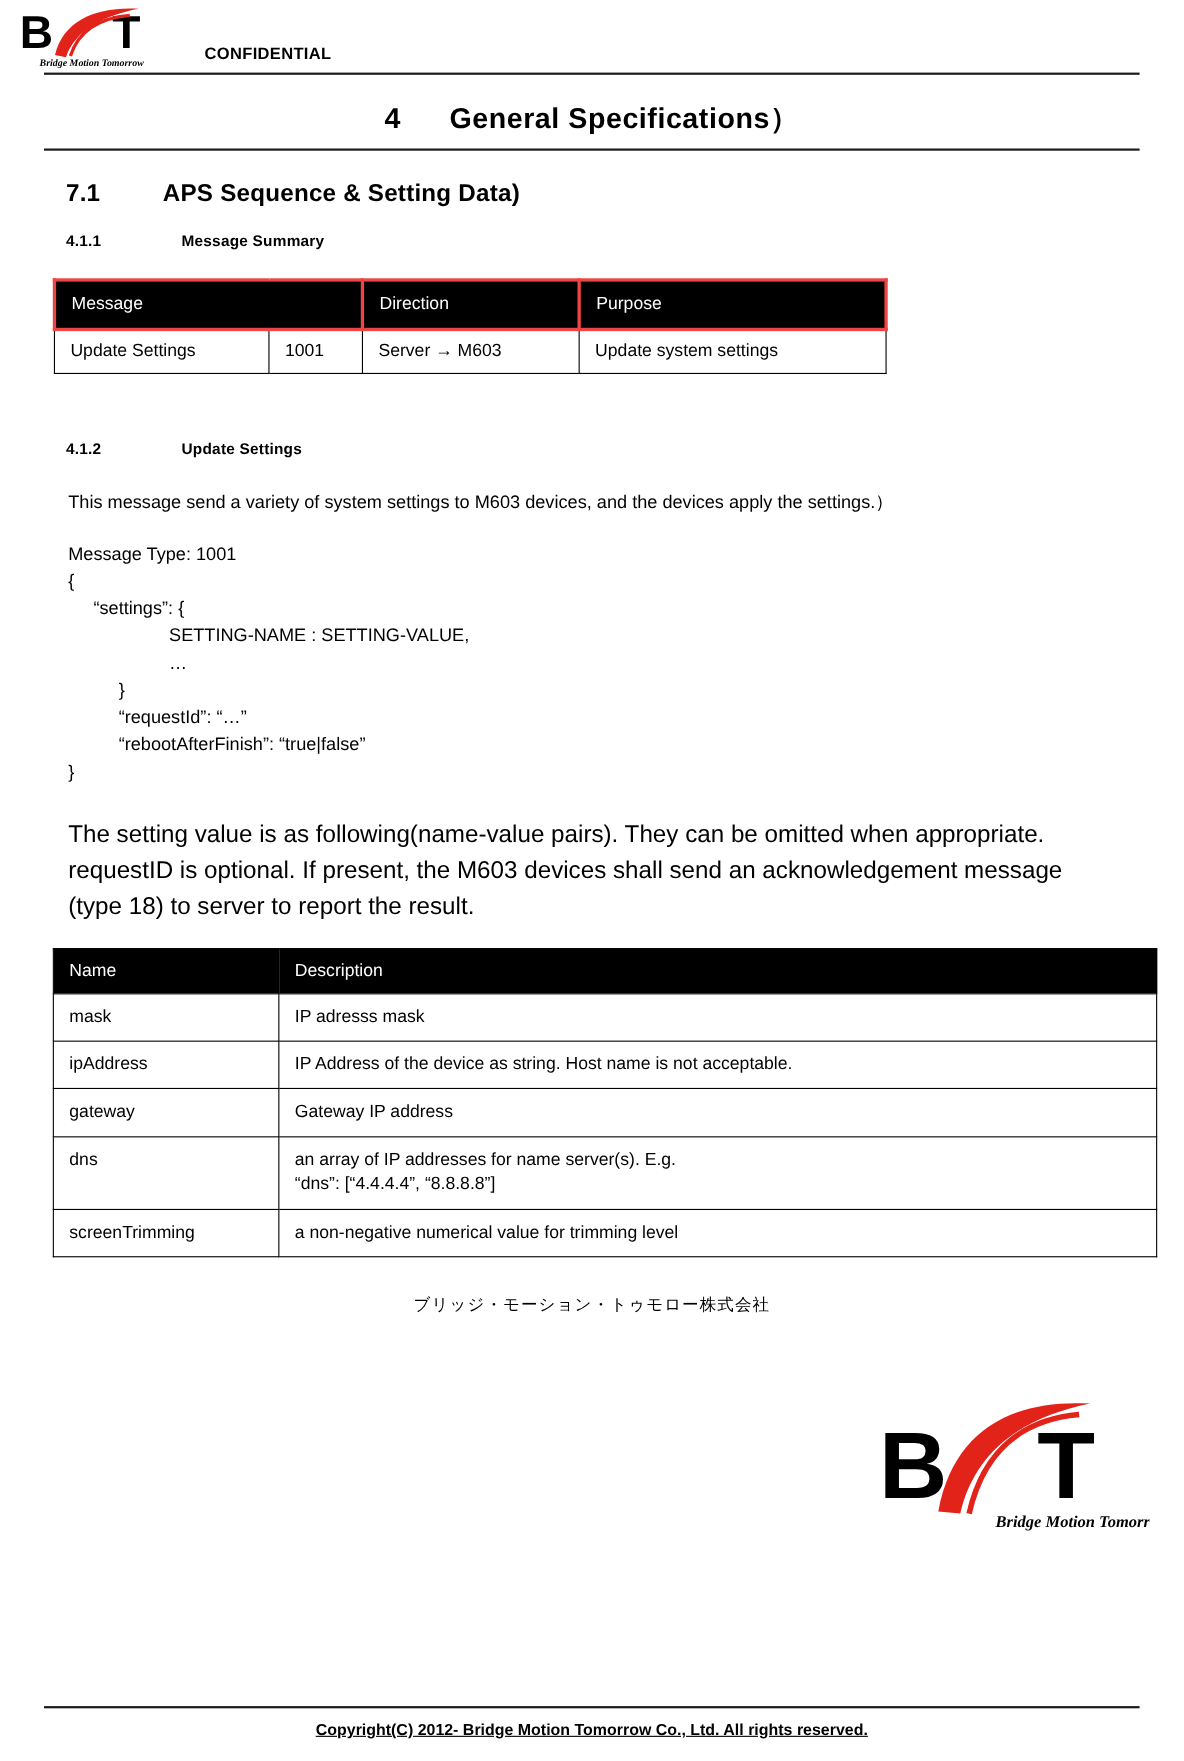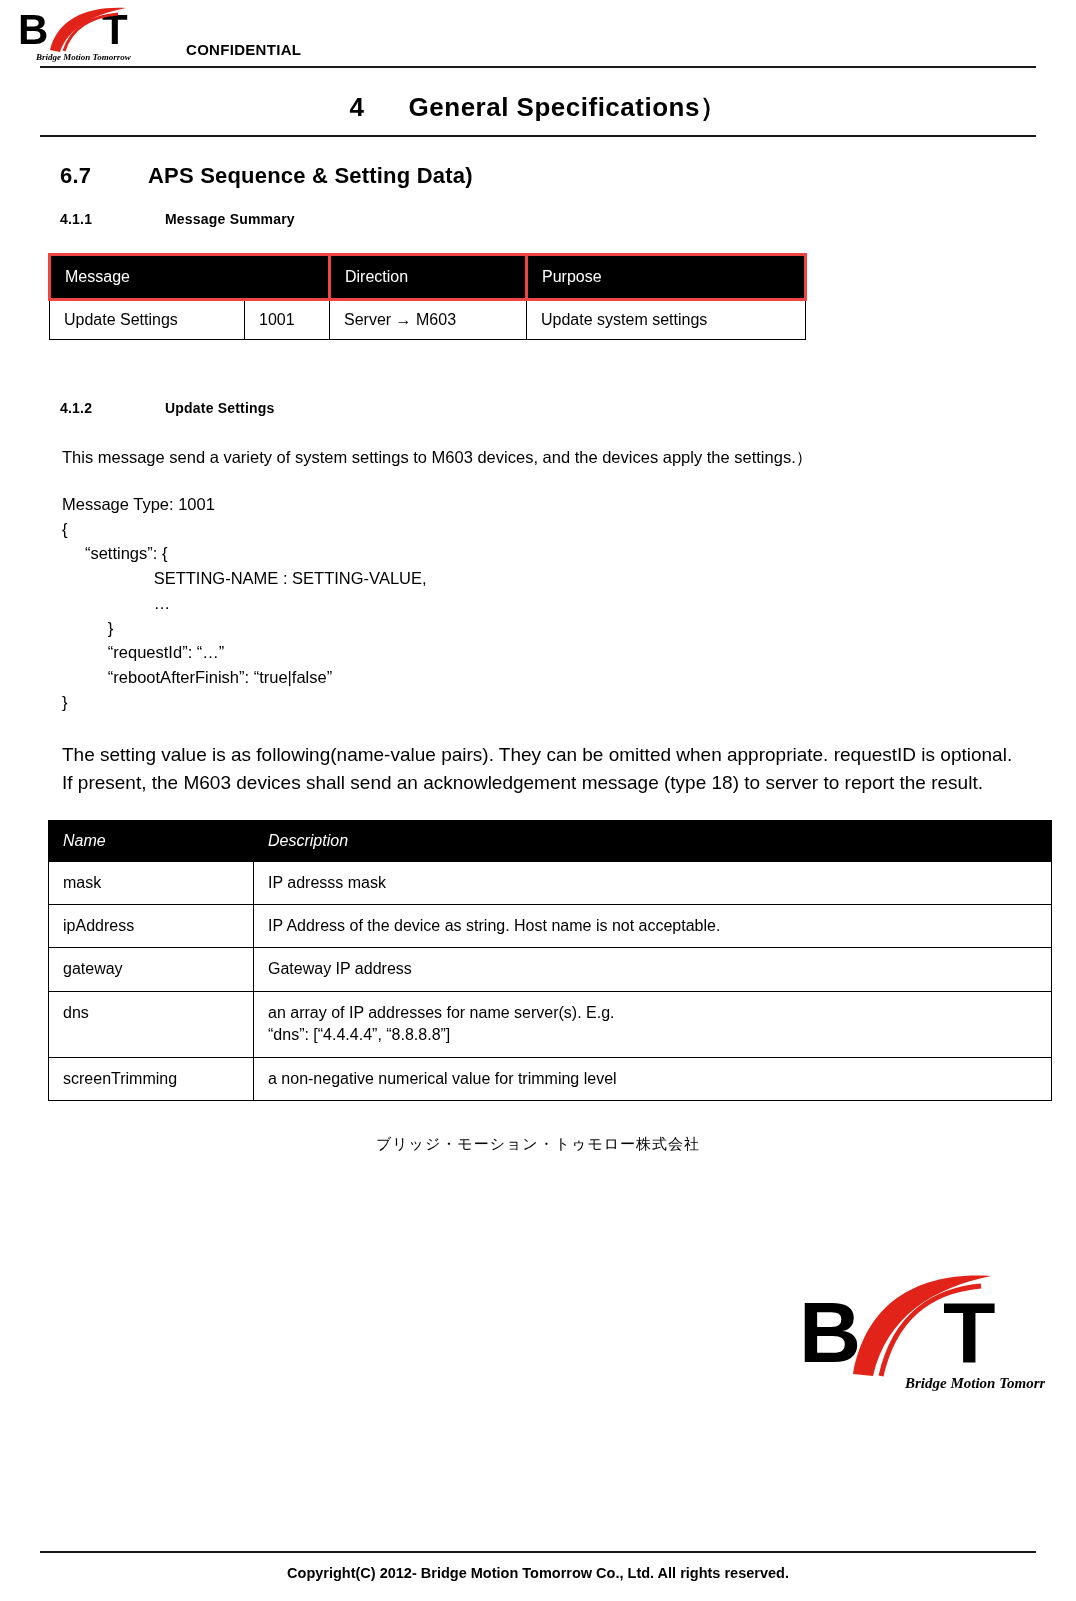--- a/index.html
+++ b/index.html
@@ -117,39 +117,38 @@
     line-height: 1.45;
   }
   .code {
     margin: 22px 0 0 62px;
     font-size: 16.5px;
     line-height: 1.5;
     white-space: pre;
   }
   .para2 {
     margin: 26px 62px 0 62px;
-    font-size: 19px;
+    font-size: 22px;
     line-height: 1.5;
   }
 
   
   .tbl-set {
     margin: 22px 0 0 48px;
     width: 1004px;
     table-layout: fixed;
   }
   .tbl-set th {
     background: #000000;
     color: #ffffff;
     font-weight: normal;
     text-align: left;
     padding: 11px 0 11px 14px;
     border: 1px solid #000000;
     font-size: 16px;
-    font-style: italic;
   }
   .tbl-set td {
     border: 1px solid #000000;
     padding: 10px 10px 10px 14px;
     vertical-align: top;
     font-size: 16px;
     line-height: 1.4;
   }
   .tbl-set .k { width: 190px; }
 
@@ -178,20 +177,21 @@
     border-top: 2px solid #1a1a1a;
   }
   .copyright {
     position: absolute;
     left: 0;
     right: 0;
     bottom: 20px;
     text-align: center;
     font-size: 14.5px;
     font-weight: bold;
+    text-decoration: underline;
   }
 </style>
 </head>
 <body>
 
 <div class="header">
   <svg class="logo" viewBox="0 0 150 62">
     <text x="4" y="40" font-family="Liberation Sans, sans-serif" font-size="42" font-weight="bold" fill="#000">B</text>
     <text x="88" y="40" font-family="Liberation Sans, sans-serif" font-size="42" font-weight="bold" fill="#000">T</text>
     <path d="M36 46 C44 14, 74 2, 112 4 C80 10, 54 24, 46 48 Z" fill="#e2231a"></path>
@@ -201,21 +201,21 @@
   <div class="confidential">CONFIDENTIAL</div>
   <div class="header-rule"></div>
 </div>
 
 <div class="doc-title">
   <span class="num">4</span><span>General Specifications）</span>
 </div>
 <div class="title-rule"></div>
 
 <div class="h2">
-  <span class="num">6.7</span><span>APS Sequence &amp; Setting Data)</span>
+  <span class="num">7.1</span><span>APS Sequence &amp; Setting Data)</span>
 </div>
 
 <div class="h3">
   <span class="num">4.1.1</span><span>Message Summary</span>
 </div>
 
 <table class="tbl-msg">
   <thead>
     <tr>
       <th class="c1" colspan="2">Message</th>

